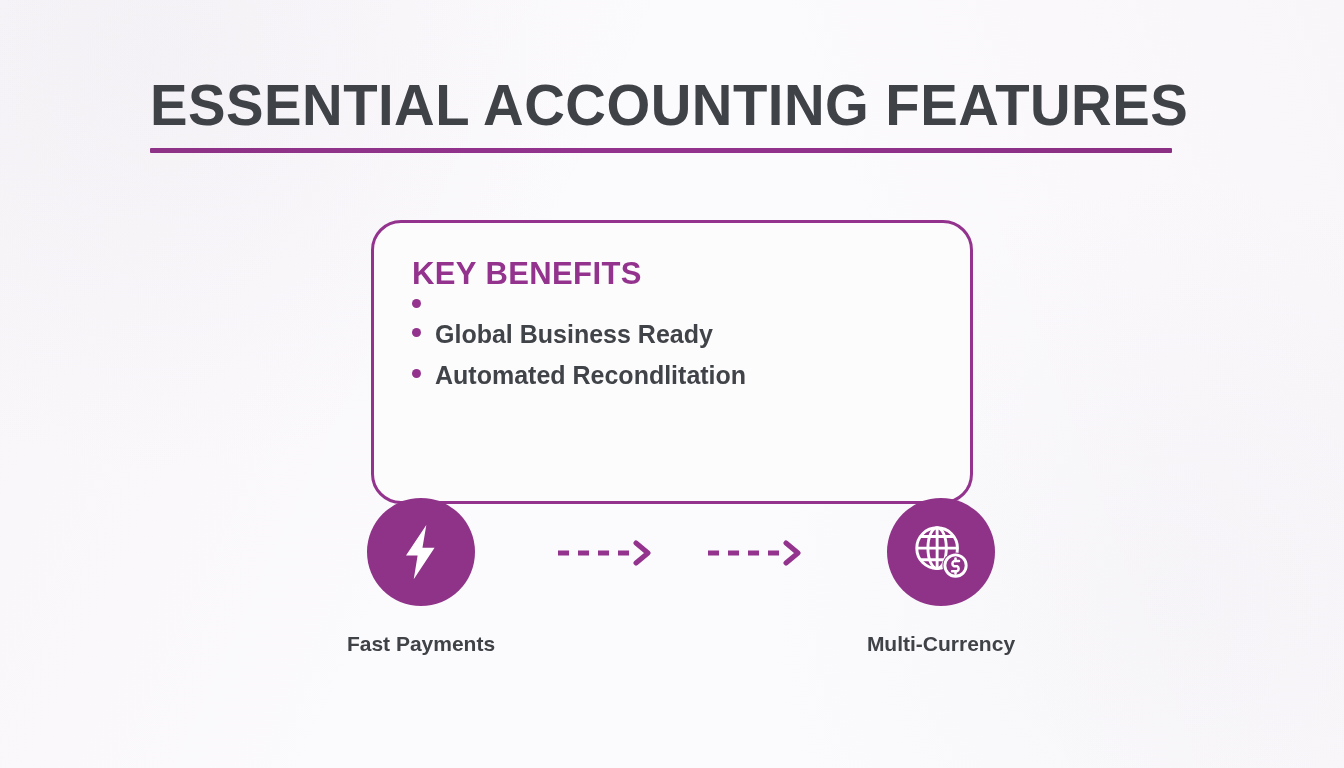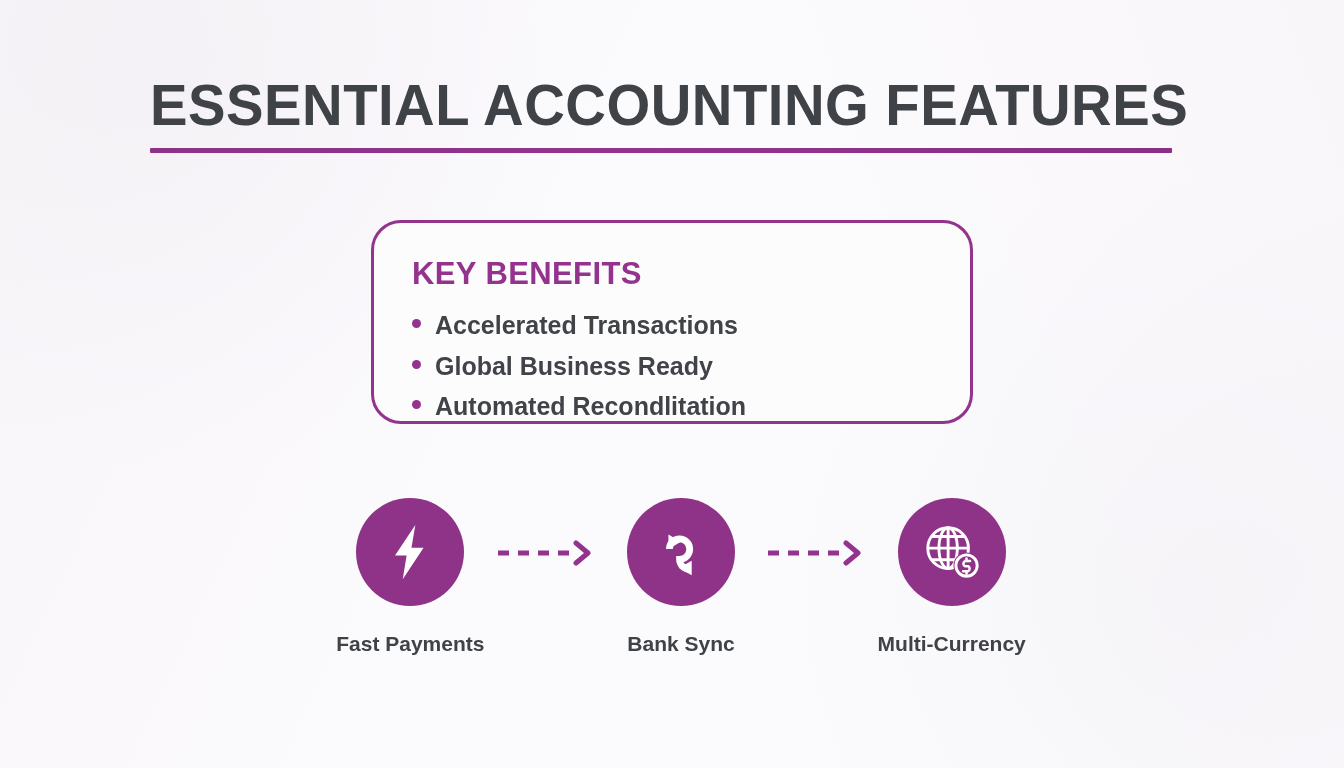--- a/index.html
+++ b/index.html
@@ -59,21 +59,21 @@
     background: linear-gradient(90deg, #8d3287 0%, #93338e 50%, #8a2f84 100%);
     border-radius: 1px;
   }
 
   
   .benefits-card {
     position: absolute;
     left: 371px;
     top: 220px;
     width: 602px;
-    height: 204px;
+    height: 284px;
     box-sizing: border-box;
     border: 3px solid #93338e;
     border-radius: 30px;
     background: #fdfcfd;
   }
   .benefits-inner {
     padding: 33px 0 0 38px;
   }
   .benefits-heading {
     margin: 0 0 13px 0;
@@ -171,21 +171,20 @@
     <h1 class="slide-title">ESSENTIAL ACCOUNTING FEATURES</h1>
     <div class="title-rule"></div>
   </div>
 
   <div class="benefits-card">
     <div class="benefits-inner">
       <h2 class="benefits-heading">KEY BENEFITS</h2>
       <ul class="benefits-list">
         <li>
           <span class="bullet-dot"></span>
-          <span>Accelerated Transactions</span>
         </li>
         <li>
           <span class="bullet-dot"></span>
           <span>Global Business Ready</span>
         </li>
         <li>
           <span class="bullet-dot"></span>
           <span>Automated Recondlitation</span>
         </li>
       </ul>
@@ -207,35 +206,20 @@
 
     <div class="flow-connector">
       <span>
         <svg width="100" height="26" viewBox="0 0 100 26" aria-hidden="true">
           <line x1="2" y1="13" x2="78" y2="13" stroke="#93338e" stroke-width="5" stroke-dasharray="11 9" stroke-linecap="butt"></line>
           <polyline points="80,3 92,13 80,23" fill="none" stroke="#93338e" stroke-width="5" stroke-linecap="round" stroke-linejoin="round"></polyline>
         </svg>
       </span>
     </div>
 
-    <div class="flow-step">
-      <div class="flow-circle">
-        <span>
-          <svg viewBox="0 0 64 64" aria-hidden="true">
-            <g fill="none" stroke="#ffffff" stroke-width="7" stroke-linecap="butt">
-              <path d="M20 29 A10.5 10.5 0 1 1 30.5 39.5
-                       A10.5 10.5 0 0 0 41 50"></path>
-            </g>
-            <polygon points="19,14 32,21.5 19,29" fill="#ffffff"></polygon>
-            <polygon points="43,56 30,48.5 43,41" fill="#ffffff"></polygon>
-          </svg>
-        </span>
-      </div>
-      <div class="flow-label">Bank Sync</div>
-    </div>
 
     <div class="flow-connector">
       <span>
         <svg width="100" height="26" viewBox="0 0 100 26" aria-hidden="true">
           <line x1="2" y1="13" x2="78" y2="13" stroke="#93338e" stroke-width="5" stroke-dasharray="11 9" stroke-linecap="butt"></line>
           <polyline points="80,3 92,13 80,23" fill="none" stroke="#93338e" stroke-width="5" stroke-linecap="round" stroke-linejoin="round"></polyline>
         </svg>
       </span>
     </div>
 

